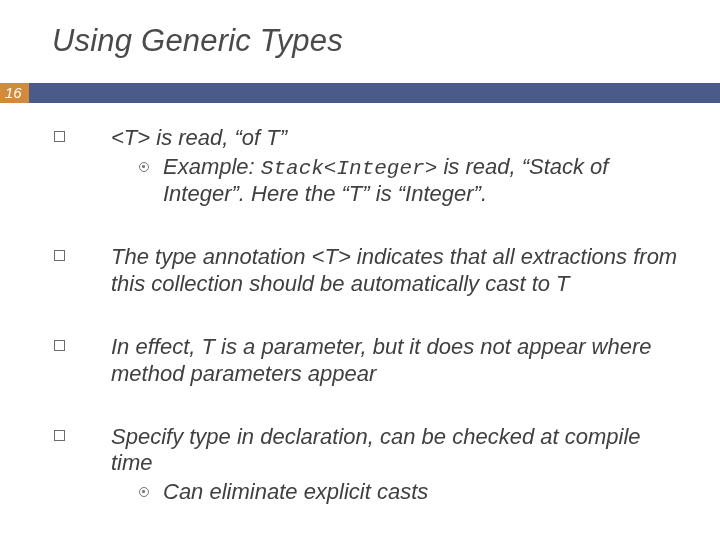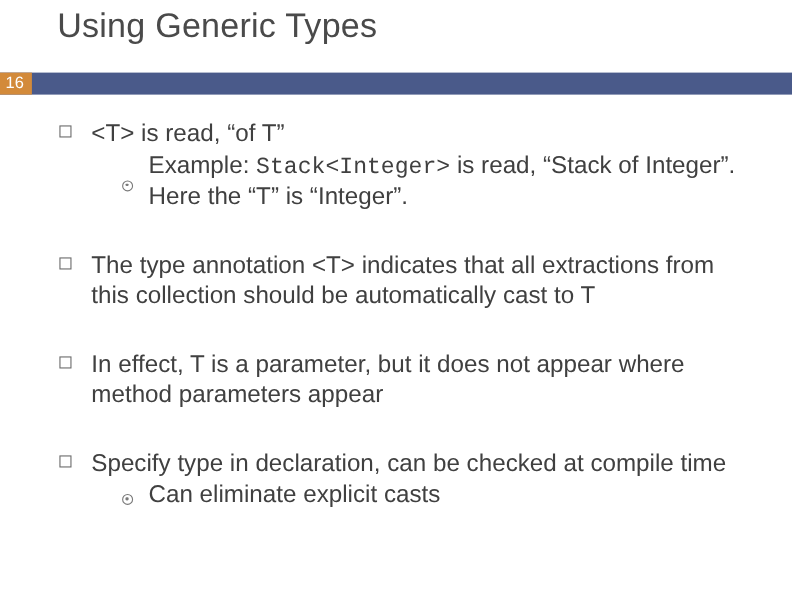--- a/index.html
+++ b/index.html
@@ -6,21 +6,22 @@
   html, body { width: 720px; height: 540px; overflow: hidden; }
   body {
     font-family: Arial, Helvetica, sans-serif;
     background: #ffffff;
     color: #3a3a3a;
   }
   .slide {
     width: 720px;
     height: 540px;
     position: relative;
-    padding-top: 6px;
+    padding-top: 23px;
+    font-style: italic;
   }
   .title {
     font-size: 31px;
     font-weight: 400;
     color: #4a4a4a;
     padding-left: 52px;
     padding-bottom: 24px;
     letter-spacing: 0.2px;
   }
   .bar {
@@ -40,41 +41,41 @@
     font-size: 15px;
     padding: 0 7px 0 5px;
     font-weight: 400;
   }
   .content {
     padding: 22px 42px 0 54px;
   }
   .b1 {
     display: flex;
     margin-top: 16px;
+    gap: 28px;
   }
   .b1:first-child { margin-top: 0; }
   .b1 + .b1 { margin-top: 36px; }
   .b1-marker {
     width: 11px; height: 11px;
     border: 1.5px solid #6b6b6b;
     flex: 0 0 auto;
     margin-top: 6px;
     margin-right: 18px;
   }
   .b1-body {
     font-size: 22px;
     line-height: 1.22;
     color: #404040;
     flex: 1 1 auto;
   }
   .b2 {
     display: flex;
     margin-top: 2px;
     padding-left: 28px;
-    align-items: center;
   }
   .b2-marker {
     width: 10px; height: 10px;
     border: 1.4px solid #787878;
     border-radius: 50%;
     flex: 0 0 auto;
     margin-top: 8px;
     margin-right: 14px;
     position: relative;
   }

